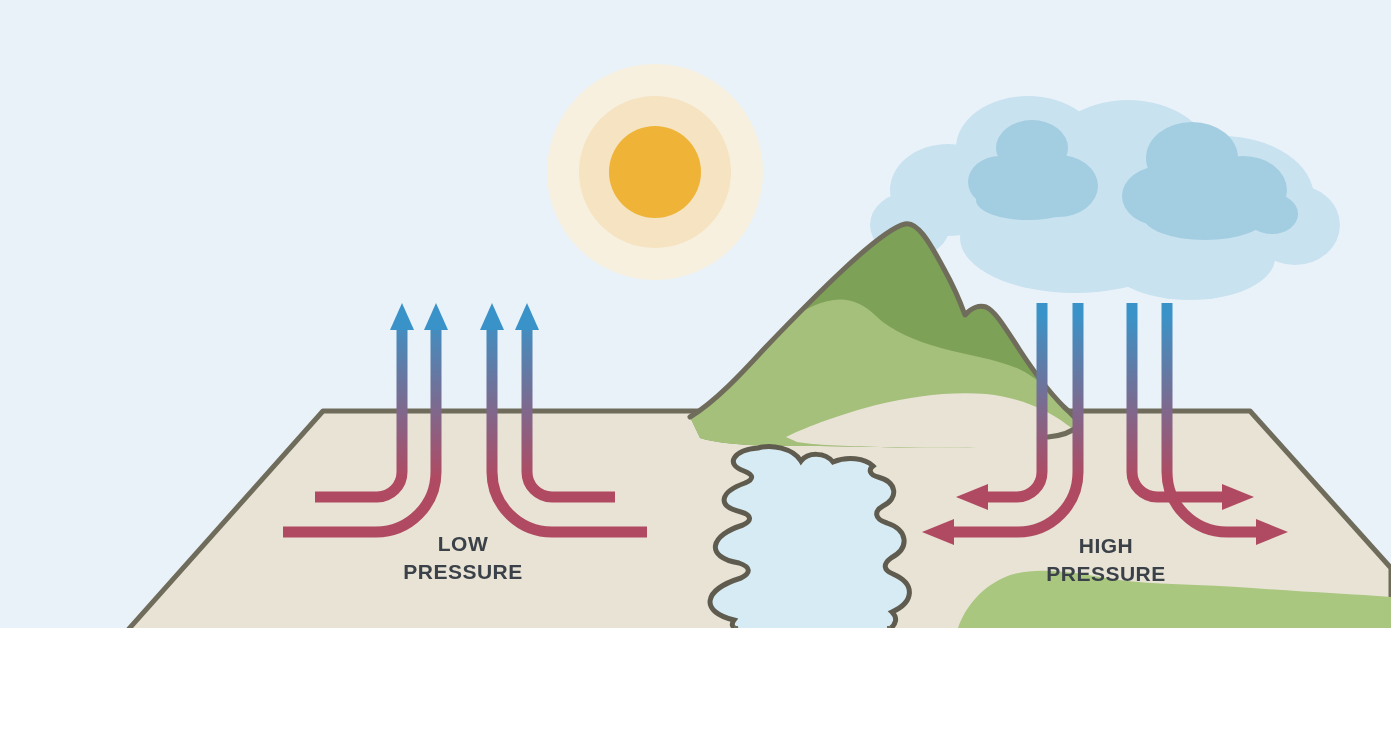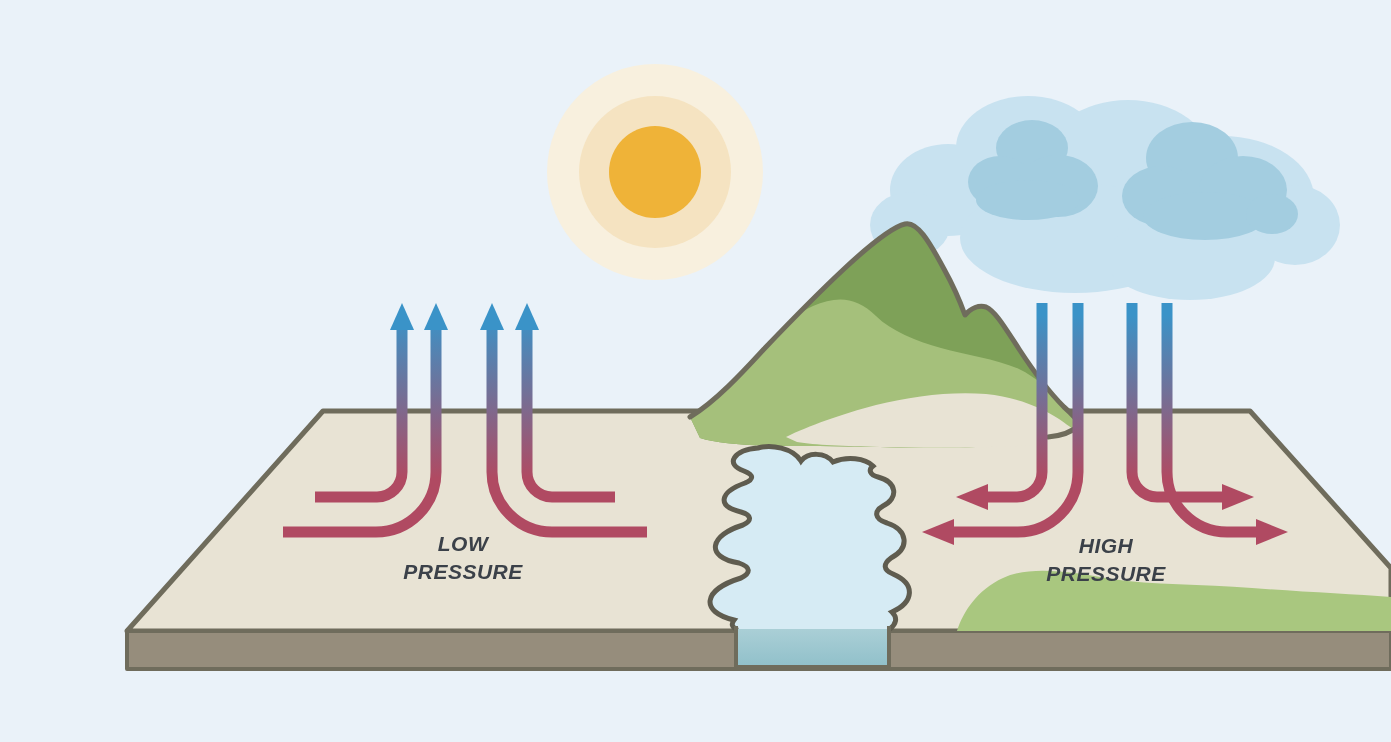--- a/index.html
+++ b/index.html
@@ -1,17 +1,17 @@
 <!DOCTYPE html>
 <html><head>
 <meta charset="utf-8">
 <title>Diagram</title>
 <style>
   html,body{margin:0;padding:0;background:#ffffff;}
-  .stage{position:relative;width:1391px;height:742px;overflow:hidden;font-style:italic;}
+  .stage{position:relative;width:1391px;height:628px;overflow:hidden;}
   svg{display:block;}
   text.plabel{
     font-family:"Liberation Sans","DejaVu Sans",sans-serif;
     font-weight:700;
     font-size:21px;
     letter-spacing:0.5px;
   }
 </style>
 </head>
 <body>

